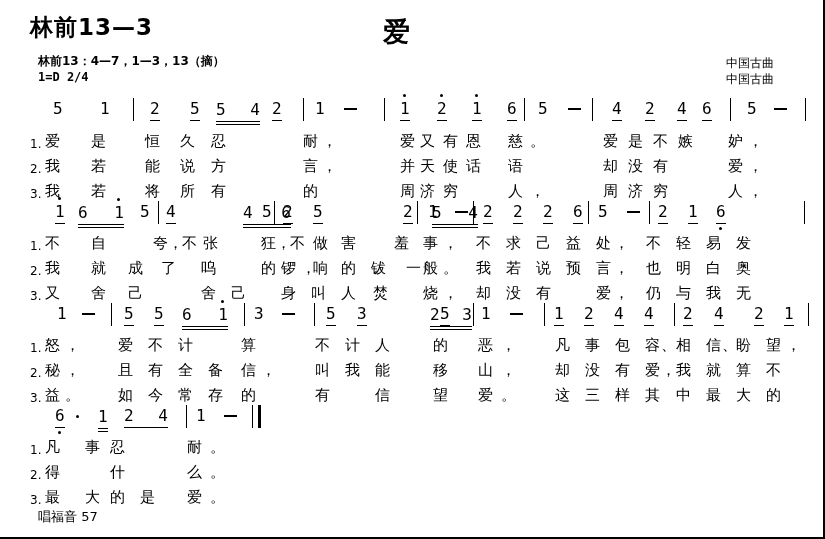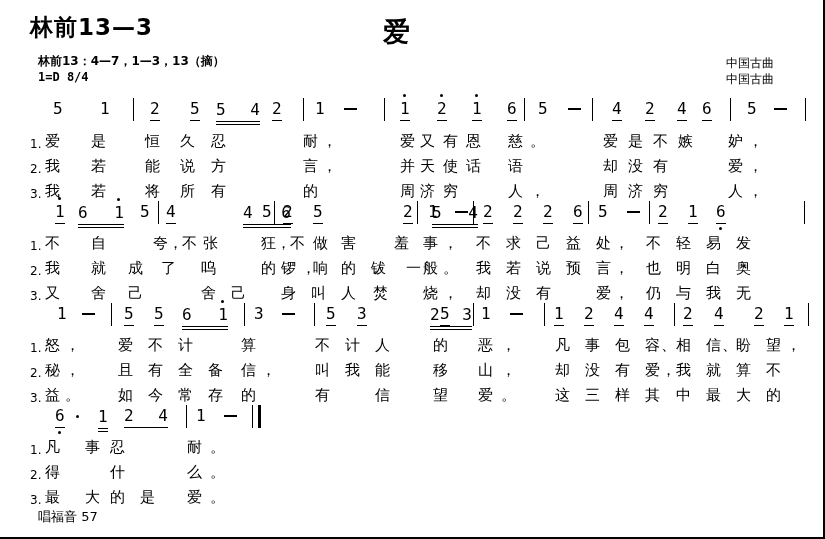--- a/index.html
+++ b/index.html
@@ -35,21 +35,21 @@
   .vnum{font-size:12px;padding-top:3px;}
   .footer{position:absolute;left:38px;top:508px;font-size:13px;}
 </style>
 </head>
 <body>
 
 <div class="page">
   <div class="h-ref">林前13—3</div>
   <div class="h-title">爱</div>
   <div class="h-sub">林前13：4—7，1—3，13（摘）</div>
-  <div class="h-key">1=D 8/4</div>
+  <div class="h-key">1=D 2/4</div>
   <div class="h-credit1">中国古曲</div>
   <div class="h-credit2">中国古曲</div>
   <div class="music">
       <div class="notes-row" style="top: 100px;"><span class="ng" style="left: 53px;">
           <span class="nch">5</span>
         </span><span class="ng" style="left: 100px;">
           <span class="nch">1</span>
         </span><span class="bar" style="left: 133px;"></span><span class="ng u1" style="left: 150px;">
           <span class="nch">2</span>
         </span><span class="ng u1" style="left: 190px;">

